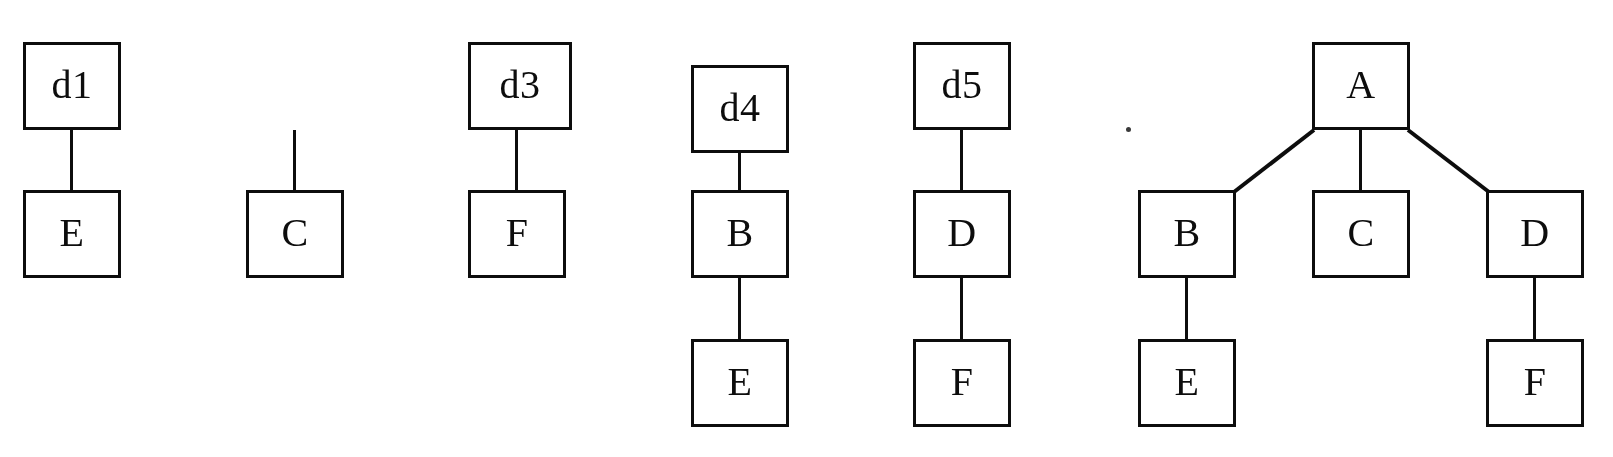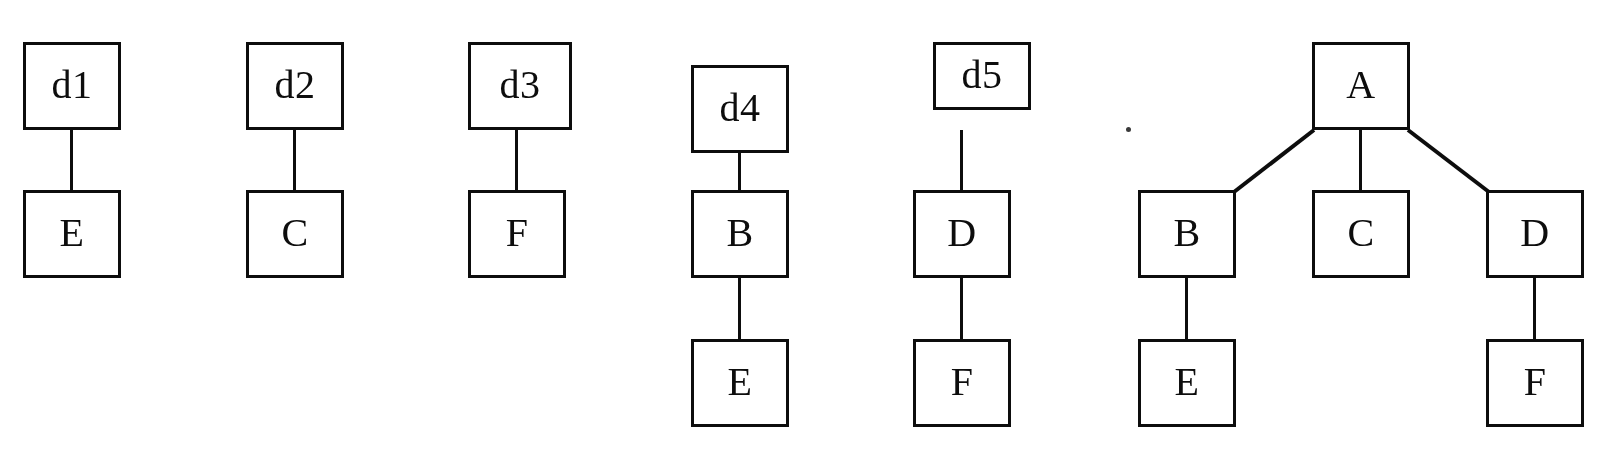--- a/index.html
+++ b/index.html
@@ -80,23 +80,20 @@
     <line x1="1408" y1="130" x2="1489" y2="192" stroke="#0d0d0d" stroke-width="4"></line>
   </svg>
 
   <div class="node" style="left:23px; top:42px; width:98px; height:88px;">
     <span class="node-label">d1</span>
   </div>
   <div class="node" style="left:23px; top:190px; width:98px; height:88px;">
     <span class="node-label">E</span>
   </div>
 
-  <div class="node" style="left:246px; top:42px; width:98px; height:88px;">
-    <span class="node-label">d2</span>
-  </div>
   <div class="node" style="left:246px; top:190px; width:98px; height:88px;">
     <span class="node-label">C</span>
   </div>
 
   <div class="node" style="left:468px; top:42px; width:104px; height:88px;">
     <span class="node-label">d3</span>
   </div>
   <div class="node" style="left:468px; top:190px; width:98px; height:88px;">
     <span class="node-label">F</span>
   </div>
@@ -104,21 +101,21 @@
   <div class="node" style="left:691px; top:42px; width:98px; height:88px;margin-top:23px;">
     <span class="node-label">d4</span>
   </div>
   <div class="node" style="left:691px; top:190px; width:98px; height:88px;">
     <span class="node-label">B</span>
   </div>
   <div class="node" style="left:691px; top:339px; width:98px; height:88px;">
     <span class="node-label">E</span>
   </div>
 
-  <div class="node" style="left:913px; top:42px; width:98px; height:68px;margin-left:20px;">
+  <div class="node" style="left:913px; top:42px; width:98px; height:88px;">
     <span class="node-label">d5</span>
   </div>
   <div class="node" style="left:913px; top:190px; width:98px; height:88px;">
     <span class="node-label">D</span>
   </div>
   <div class="node" style="left:913px; top:339px; width:98px; height:88px;">
     <span class="node-label">F</span>
   </div>
 
   <div class="node" style="left:1312px; top:42px; width:98px; height:88px;">

